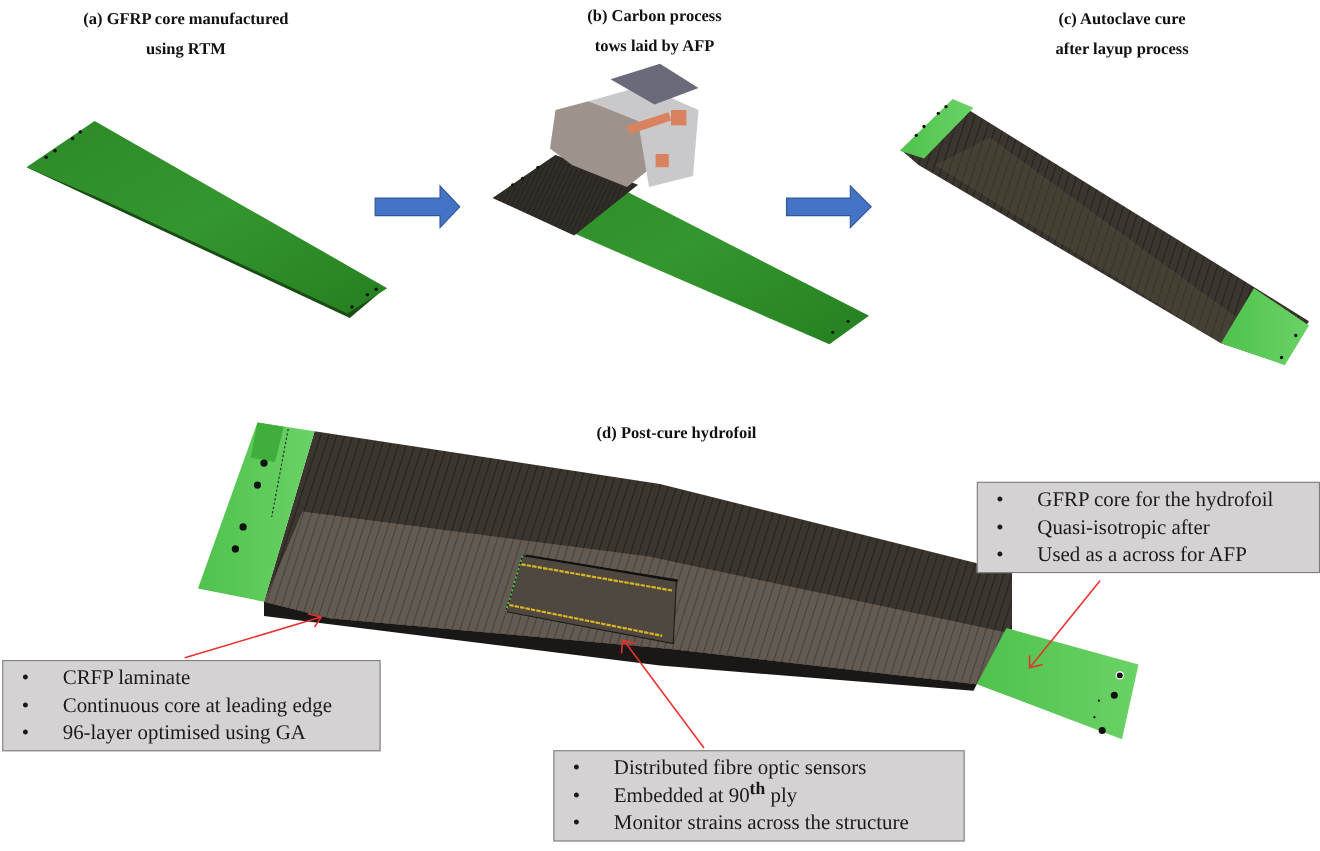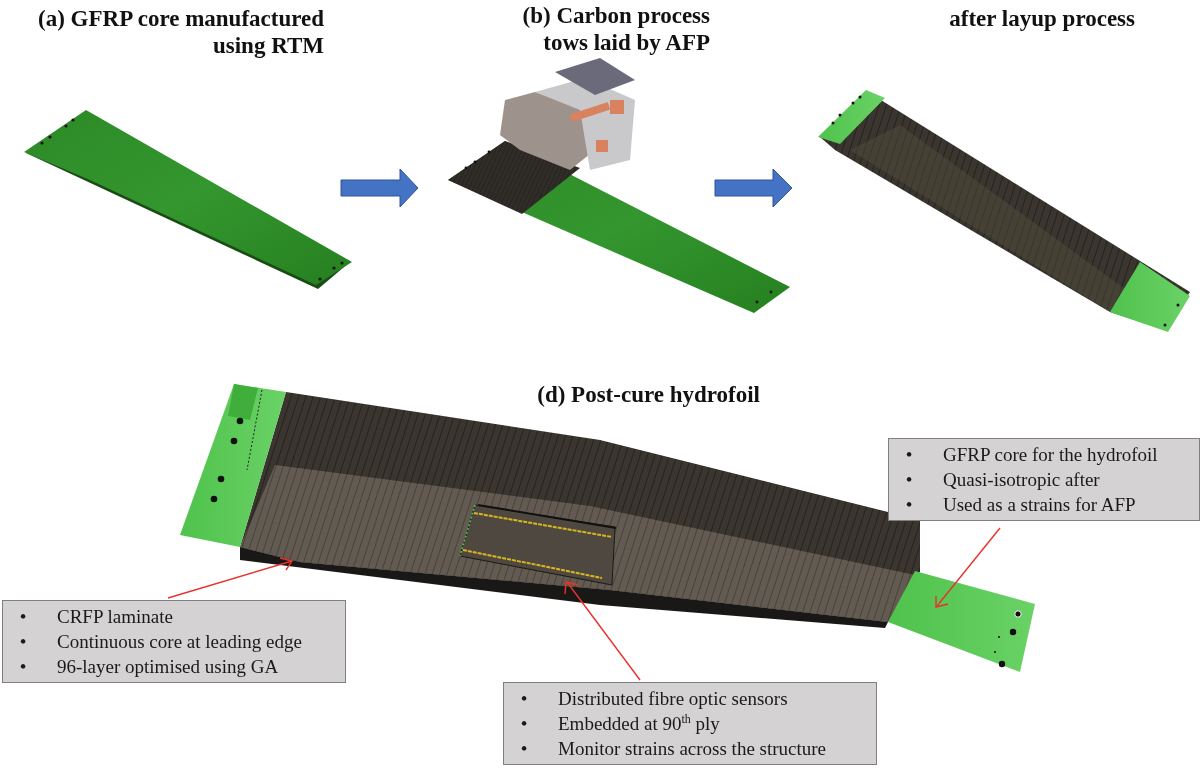--- a/index.html
+++ b/index.html
@@ -1,49 +1,50 @@
 <!DOCTYPE html>
 <html><head>
 <meta charset="utf-8">
 <style>
   html, body { margin: 0; padding: 0; background: #ffffff; }
   body { width: 1200px; height: 774px; position: relative; overflow: hidden;
          font-family: "Liberation Serif", "DejaVu Serif", serif; color: #111; }
-  .caption { position: absolute; font-weight: bold; font-size: 23px; line-height: 27px;
-             text-align: right; color: #111; white-space: nowrap; }
+  .caption { position: absolute; font-weight: bold; font-size: 15px; line-height: 27px;
+             text-align: center; color: #111; white-space: nowrap; }
   .caption span { display: block; }
   #cap-a { left: 14px; top: 5px; width: 310px; }
   #cap-b { left: 480px; top: 2px; width: 230px; }
   #cap-c { left: 905px; top: 5px; width: 230px; }
   #cap-d { left: 470px; top: 381px; width: 290px; }
 
   svg.scene { position: absolute; left: 0; top: 0; }
 
   .callout { position: absolute; background: #d4d2d3; border: 1px solid #7f7f7f;
              font-size: 19px; line-height: 25px; color: #1a1a1a; padding: 3px 10px 3px 0; }
   .callout ul { list-style: none; margin: 0; padding: 0; }
   .callout li { position: relative; padding-left: 54px; white-space: nowrap; }
   .callout li .bullet { position: absolute; left: 10px; top: 0; width: 20px; text-align: center; }
   #callout-core { left: 888px; top: 438px; width: 300px; }
   #callout-laminate { left: 2px; top: 600px; width: 332px; }
   #callout-sensors { left: 503px; top: 682px; width: 362px; }
-  sup { font-size: 12px; line-height: 0; }
+  sup { font-size: 16px; line-height: 0; font-weight: bold; }
 </style>
 </head>
 <body>
 
 <div class="caption" id="cap-a">
   <span>(a) GFRP core manufactured</span>
   <span>using RTM</span>
 </div>
 <div class="caption" id="cap-b">
   <span>(b) Carbon process</span>
   <span>tows laid by AFP</span>
 </div>
 <div class="caption" id="cap-c">
+  <span>(c) Autoclave cure</span>
   <span>after layup process</span>
 </div>
 <div class="caption" id="cap-d">
   <span>(d) Post-cure hydrofoil</span>
 </div>
 
 <svg class="scene" width="1200" height="774" viewBox="0 0 1200 774">
   <defs>
     <linearGradient id="gGreen" x1="0" y1="0" x2="1" y2="1">
       <stop offset="0" stop-color="#2c8a26"></stop>
@@ -163,21 +164,21 @@
   <g>
     <line x1="640" y1="680" x2="567" y2="582" stroke="#e8322d" stroke-width="1.4"></line>
     <polyline points="565,594 566,582 578,585" fill="none" stroke="#e8322d" stroke-width="1.4"></polyline>
   </g>
 </svg>
 
 <div class="callout" id="callout-core">
   <ul>
     <li><span class="bullet">•</span><span>GFRP core for the hydrofoil</span></li>
     <li><span class="bullet">•</span><span>Quasi-isotropic after</span></li>
-    <li><span class="bullet">•</span><span>Used as a strains for AFP</span></li>
+    <li><span class="bullet">•</span><span>Used as a across for AFP</span></li>
   </ul>
 </div>
 
 <div class="callout" id="callout-laminate">
   <ul>
     <li><span class="bullet">•</span><span>CRFP laminate</span></li>
     <li><span class="bullet">•</span><span>Continuous core at leading edge</span></li>
     <li><span class="bullet">•</span><span>96-layer optimised using GA</span></li>
   </ul>
 </div>

